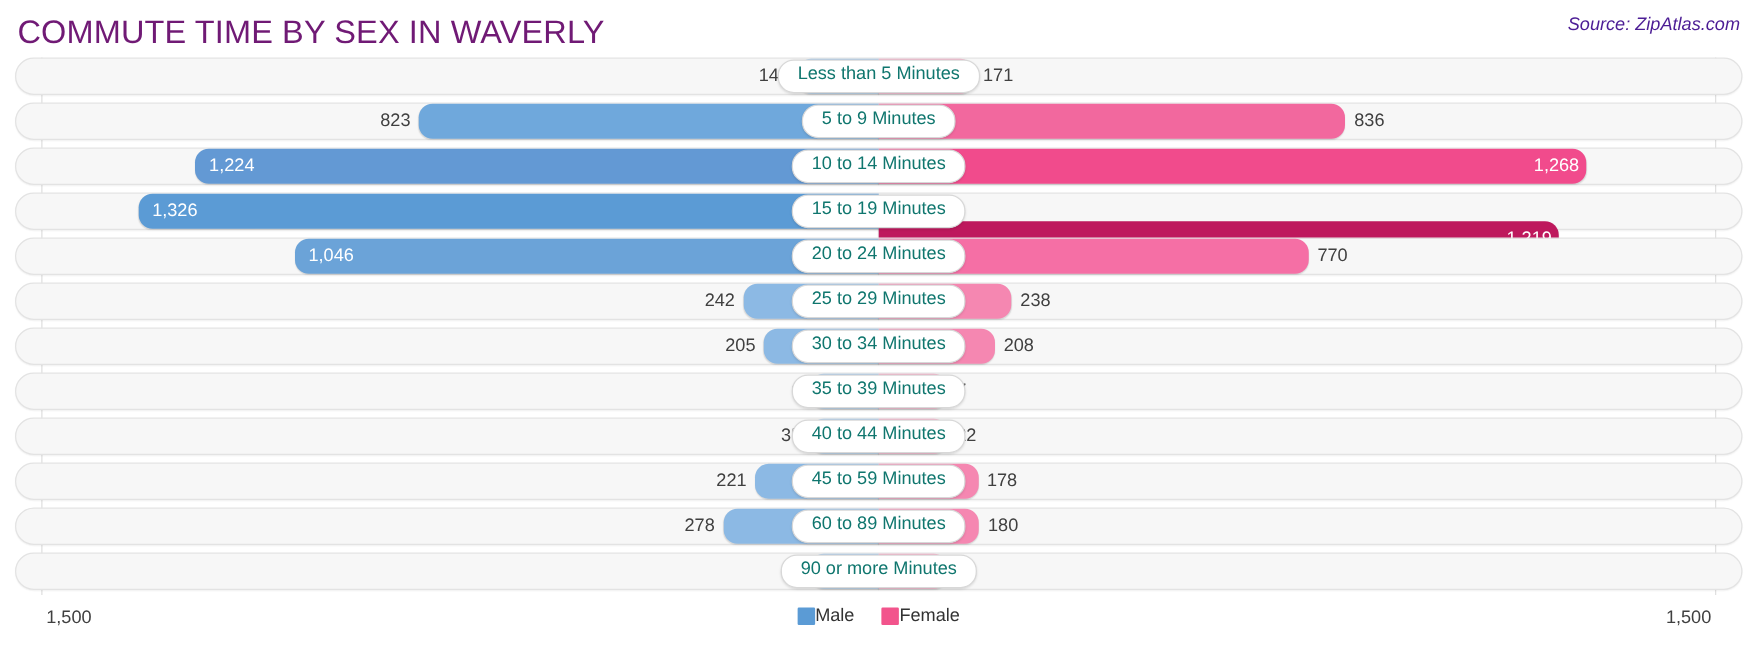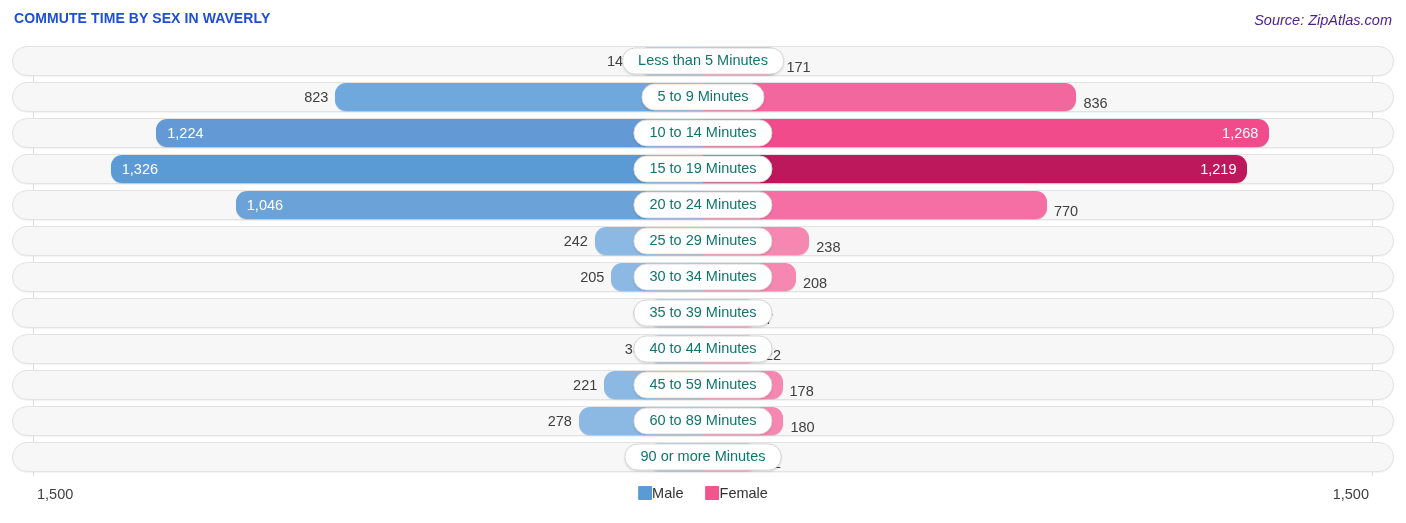--- a/index.html
+++ b/index.html
@@ -21,24 +21,24 @@
   .header {
     position: relative;
     height: 46px;
     padding: 0 14px;
     box-sizing: border-box;
   }
   .chart-title {
     position: absolute;
     left: 14px;
     top: 10px;
-    font-size: 14px;
+    font-size: 26px;
     letter-spacing: 0.1px;
-    color: #1d4ed8;
-    font-weight: 700;
+    color: #701a75;
+    font-weight: 400;
     white-space: nowrap;
   }
   .source-note {
     position: absolute;
     right: 14px;
     top: 12px;
     font-size: 14.5px;
     font-style: italic;
     color: #4c1d95;
     white-space: nowrap;
@@ -86,39 +86,39 @@
 
   
   .side {
     flex: 1 1 50%;
     display: flex;
     align-items: center;
     height: 100%;
     min-width: 0;
   }
   .side.left  { justify-content: flex-end; }
-  .side.right { justify-content: flex-start; align-items: flex-end; }
+  .side.right { justify-content: flex-start; }
 
   .bar {
     height: 28px;
     box-sizing: border-box;
     display: flex;
     align-items: center;
     position: relative;
     box-shadow: 0 1px 1px rgba(0,0,0,0.13);
   }
   .bar.male {
     border-radius: 11px 0 0 11px;
     justify-content: flex-start;
     padding-left: 11px;
   }
   .bar.female {
     border-radius: 0 11px 11px 0;
     justify-content: flex-end;
-    padding-right: 11px;
+    padding-right: 6px;
   }
 
   .val-out {
     font-size: 14.5px;
     color: #404040;
     white-space: nowrap;
   }
   .val-out.left  { margin-right: 7px; }
   .val-out.right { margin-left: 7px; }
 

